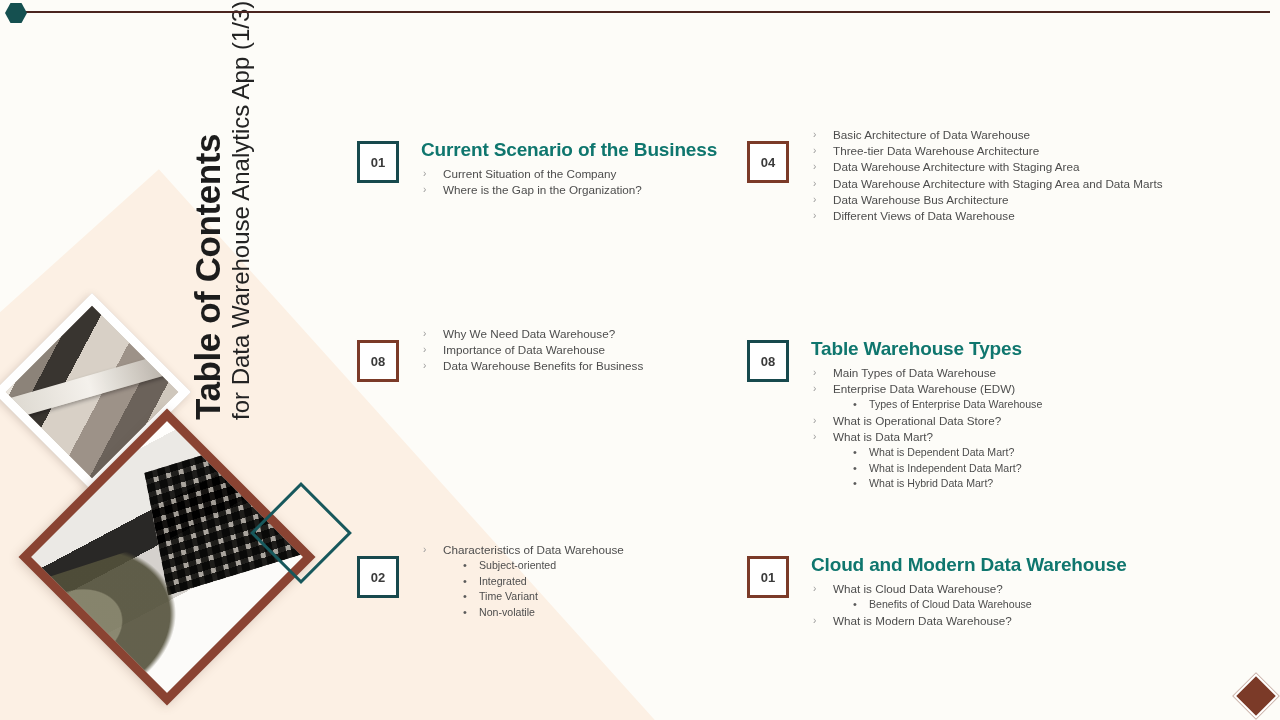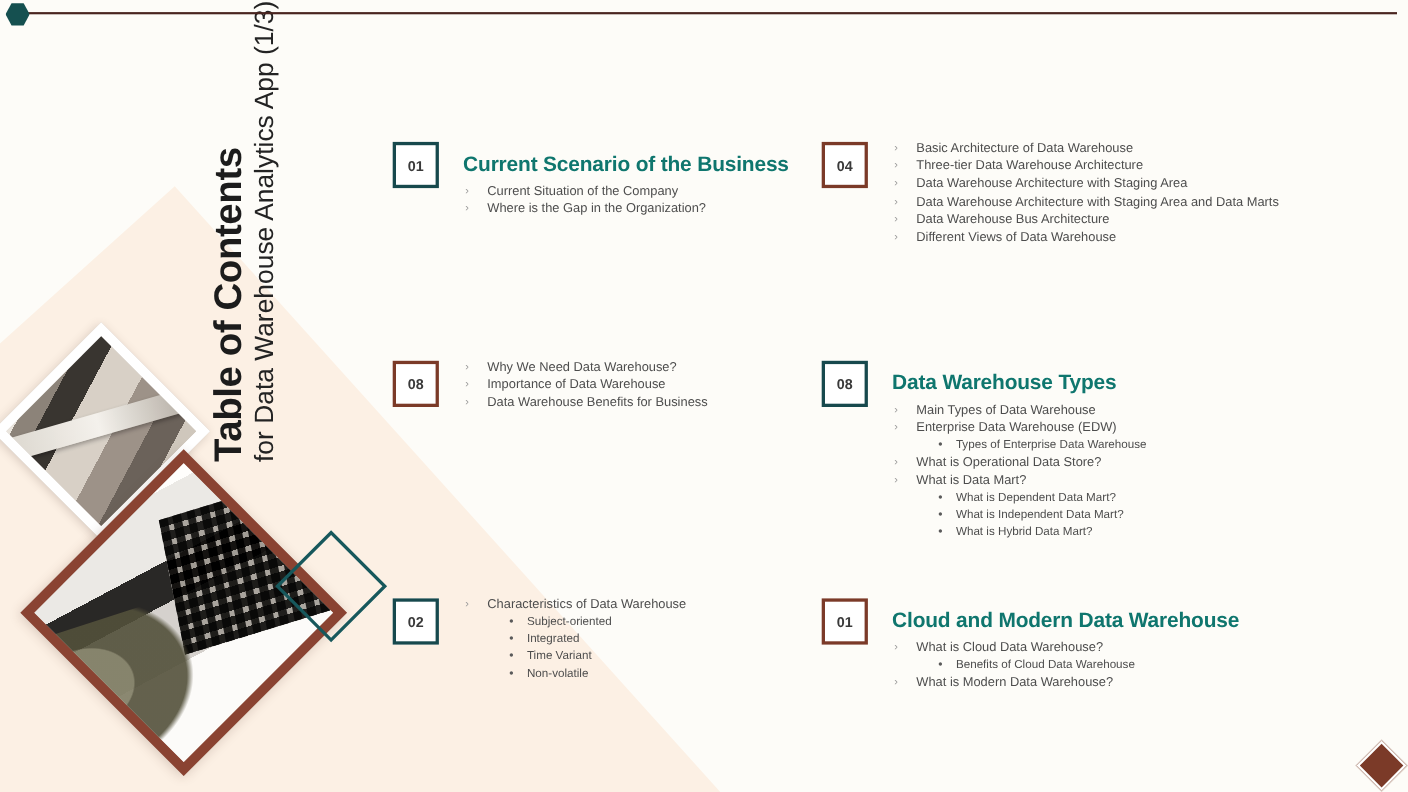--- a/index.html
+++ b/index.html
@@ -217,21 +217,21 @@
     width: 36px;
     height: 36px;
     border: 3px solid #17494d;
     background: #ffffff;
     display: flex;
     align-items: center;
     justify-content: center;
     font-size: 13px;
     font-weight: bold;
     color: #3a3a3a;
-    margin-top: 2px;
+    margin-top: 14px;
   }
   .num-box.brown { border-color: #7b3a28; }
   .sec-body {
     margin-left: 22px;
   }
   .sec-title {
     font-size: 19px;
     font-weight: bold;
     color: #0f766e;
     letter-spacing: -0.15px;
@@ -355,21 +355,21 @@
           <li><span class="chev">›</span>Data Warehouse Architecture with Staging Area</li>
           <li><span class="chev">›</span>Data Warehouse Architecture with Staging Area and Data Marts</li>
           <li><span class="chev">›</span>Data Warehouse Bus Architecture</li>
           <li><span class="chev">›</span>Different Views of Data Warehouse</li>
         </ul>
       </div>
     </div>
   <div class="section" id="sec-05">
       <div class="num-box">08</div>
       <div class="sec-body">
-        <div class="sec-title">Data Warehouse Types</div>
+        <div class="sec-title">Table Warehouse Types</div>
         <ul class="lvl1">
           <li><span class="chev">›</span>Main Types of Data Warehouse</li>
           <li><span class="chev">›</span>Enterprise Data Warehouse (EDW)<ul class="lvl2">
               <li><span class="dot">•</span>Types of Enterprise Data Warehouse</li>
             </ul></li>
           <li><span class="chev">›</span>What is Operational Data Store?</li>
           <li><span class="chev">›</span>What is Data Mart?<ul class="lvl2">
               <li><span class="dot">•</span>What is Dependent Data Mart?</li>
               <li><span class="dot">•</span>What is Independent Data Mart?</li>
               <li><span class="dot">•</span>What is Hybrid Data Mart?</li>

